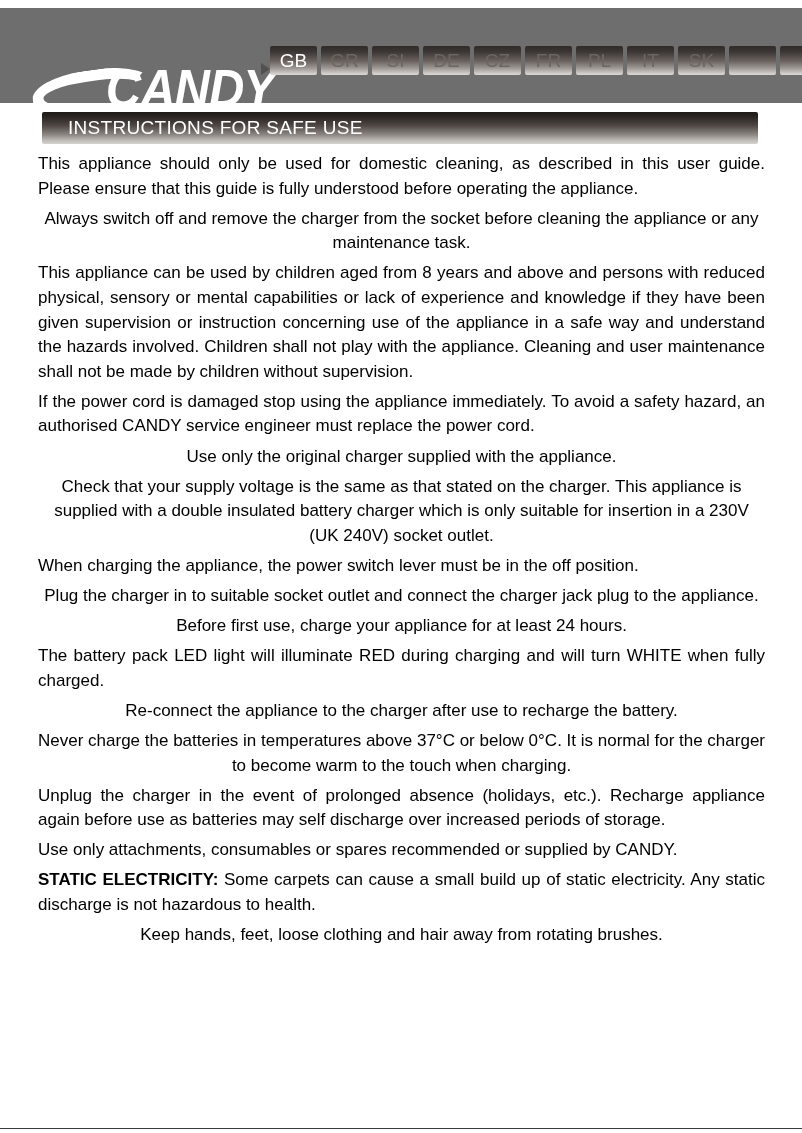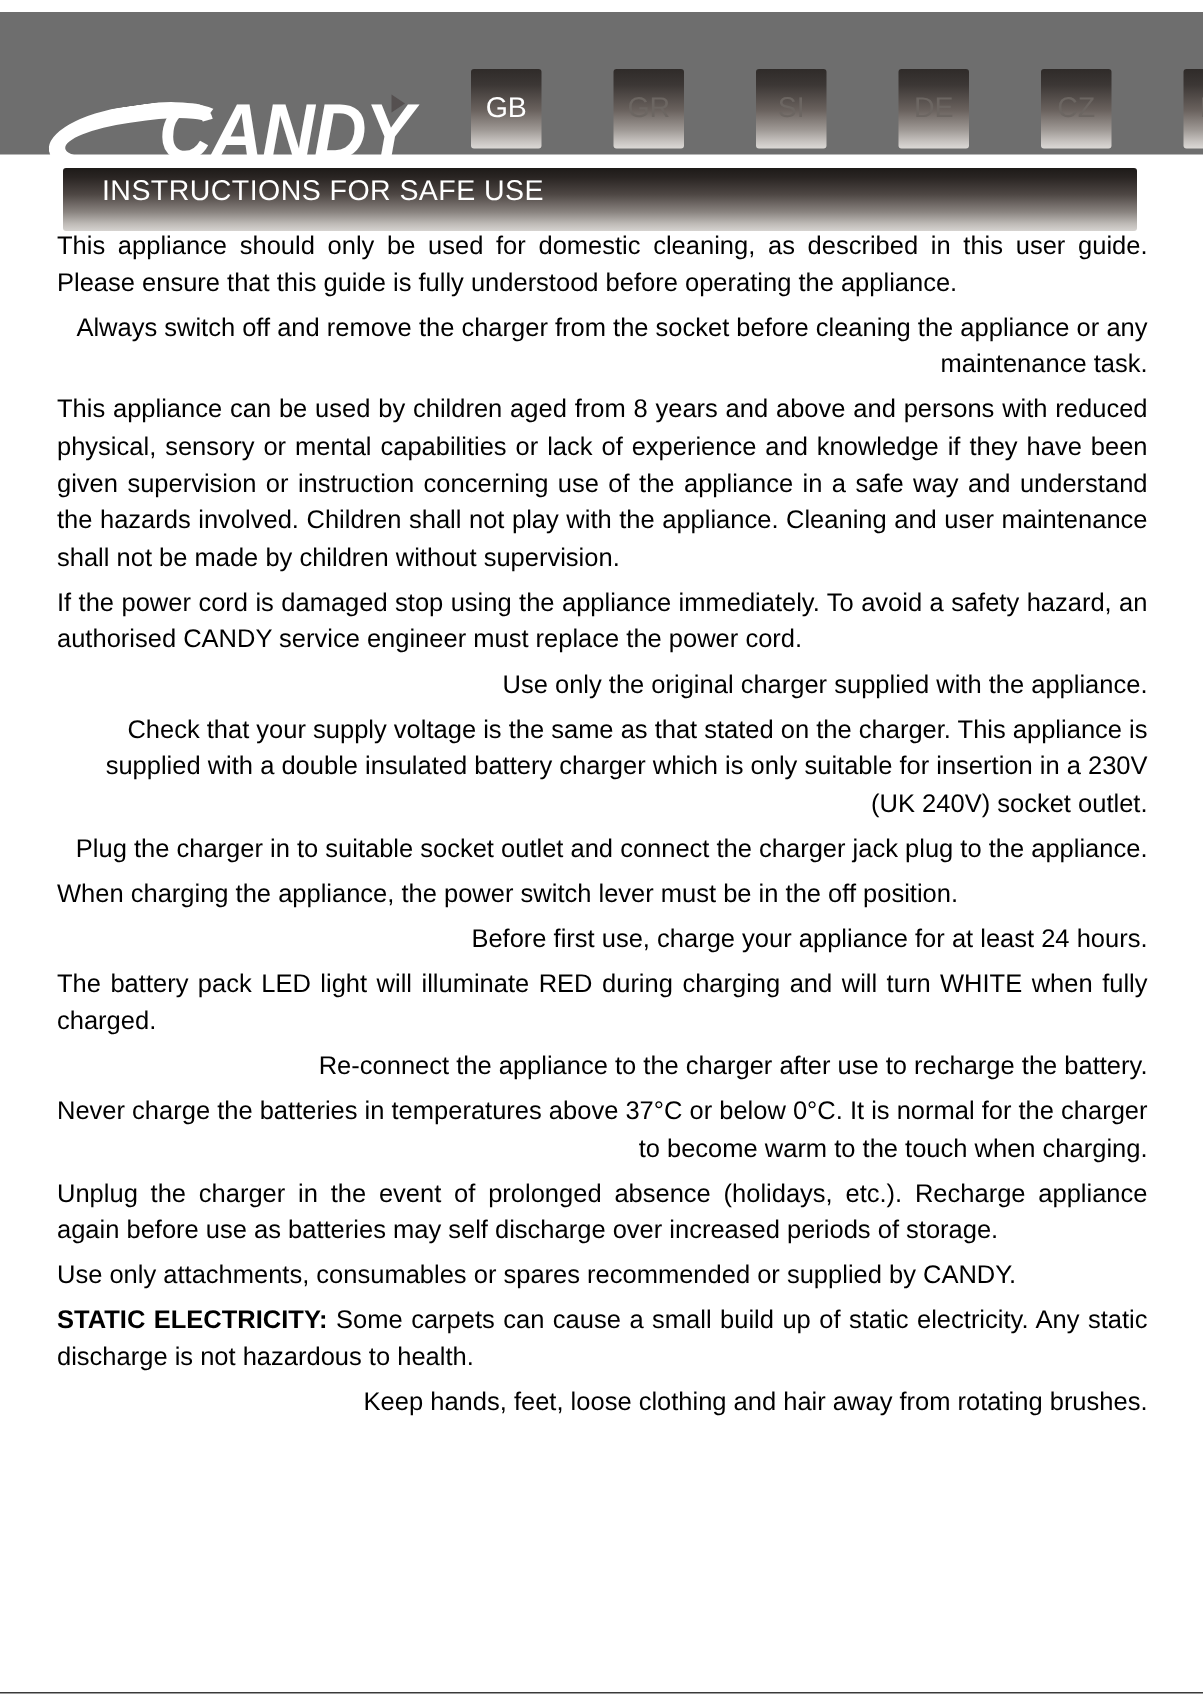--- a/index.html
+++ b/index.html
@@ -73,34 +73,33 @@
   .tabs {
     position: absolute;
     left: 270px;
     top: 46px;
     height: 44px;
     display: flex;
     gap: 4px;
   }
   .tab {
     width: 47px;
-    height: 53px;
+    height: 29px;
     background: linear-gradient(to bottom,
                 #2f2b29 0%, #3c3735 20%, #6a625e 52%,
                 #9d9793 76%, #c9c5c2 92%, #dcd9d6 100%);
     border-radius: 2px;
     display: flex;
     align-items: center;
     justify-content: center;
     font-size: 19px;
     font-weight: normal;
     color: #6c6662;
     letter-spacing: 0px;
     box-sizing: border-box;
-    margin-left: 44px;
   }
   .tab.active {
     color: #ffffff;
   }
   .tab-marker {
     position: absolute;
     left: -9px;
     top: 17px;
     width: 0;
     height: 0;
@@ -108,21 +107,21 @@
     border-bottom: 6px solid transparent;
     border-left: 9px solid #555050;
   }
 
   
   .section-banner {
     position: absolute;
     left: 42px;
     top: 112px;
     width: 716px;
-    height: 42px;
+    height: 32px;
     background: linear-gradient(to bottom,
                 #1d1a18 0%, #2a2523 15%, #4e4744 42%,
                 #8a8480 70%, #bdb9b5 88%, #d6d3d0 100%);
     border-radius: 2px;
   }
   .section-banner-title {
     position: absolute;
     left: 26px;
     top: 5px;
     color: #ffffff;
@@ -143,21 +142,21 @@
     font-size: 17px;
     line-height: 24.6px;
     text-align: justify;
     text-justify: inter-word;
     margin: 0 0 5.5px 0;
     -webkit-hyphens: none;
     hyphens: none;
     word-spacing: 0px;
   }
   .para.nojust {
-    text-align: right;
+    text-align: center;
   }
   .para b {
     font-weight: bold;
   }
 
   
   .bottom-rule {
     position: absolute;
     left: 0;
     top: 1128px;
@@ -195,22 +194,22 @@
   <div class="section-banner-title">INSTRUCTIONS FOR SAFE USE</div>
 </div>
 
 <div class="content">
     <p class="para">This appliance should only be used for domestic cleaning, as described in this user guide. Please ensure that this guide is fully understood before operating the appliance.</p>
     <p class="para nojust">Always switch off and remove the charger from the socket before cleaning the appliance or any maintenance task.</p>
     <p class="para">This appliance can be used by children aged from 8 years and above and persons with reduced physical, sensory or mental capabilities or lack of experience and knowledge if they have been given supervision or instruction concerning use of the appliance in a safe way and understand the hazards involved. Children shall not play with the appliance. Cleaning and user maintenance shall not be made by children without supervision.</p>
     <p class="para">If the power cord is damaged stop using the appliance immediately. To avoid a safety hazard, an authorised CANDY service engineer must replace the power cord.</p>
     <p class="para nojust">Use only the original charger supplied with the appliance.</p>
     <p class="para nojust">Check that your supply voltage is the same as that stated on the charger. This appliance is supplied with a double insulated battery charger which is only suitable for insertion in a 230V (UK 240V) socket outlet.</p>
+    <p class="para">When charging the appliance, the power switch lever must be in the off position.</p>
     <p class="para nojust">Plug the charger in to suitable socket outlet and connect the charger jack plug to the appliance.</p>
-    <p class="para">When charging the appliance, the power switch lever must be in the off position.</p>
     <p class="para nojust">Before first use, charge your appliance for at least 24 hours.</p>
     <p class="para">The battery pack LED light will illuminate RED during charging and will turn WHITE when fully charged.</p>
     <p class="para nojust">Re-connect the appliance to the charger after use to recharge the battery.</p>
     <p class="para nojust">Never charge the batteries in temperatures above 37°C or below 0°C. It is normal for the charger to become warm to the touch when charging.</p>
     <p class="para">Unplug the charger in the event of prolonged absence (holidays, etc.). Recharge appliance again before use as batteries may self discharge over increased periods of storage.</p>
     <p class="para">Use only attachments, consumables or spares recommended or supplied by CANDY.</p>
     <p class="para"><b>STATIC ELECTRICITY:</b><span> Some carpets can cause a small build up of static electricity. Any static discharge is not hazardous to health.</span></p>
     <p class="para nojust">Keep hands, feet, loose clothing and hair away from rotating brushes.</p>
   </div>
 

